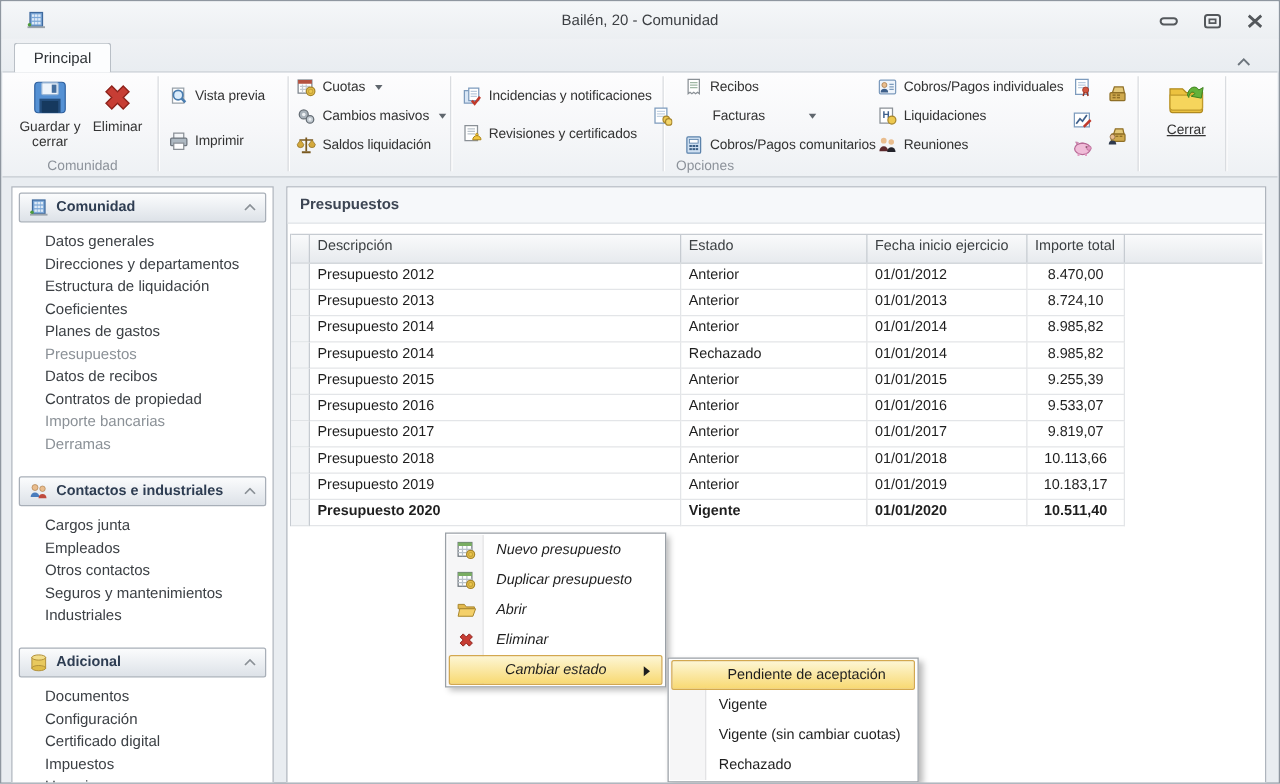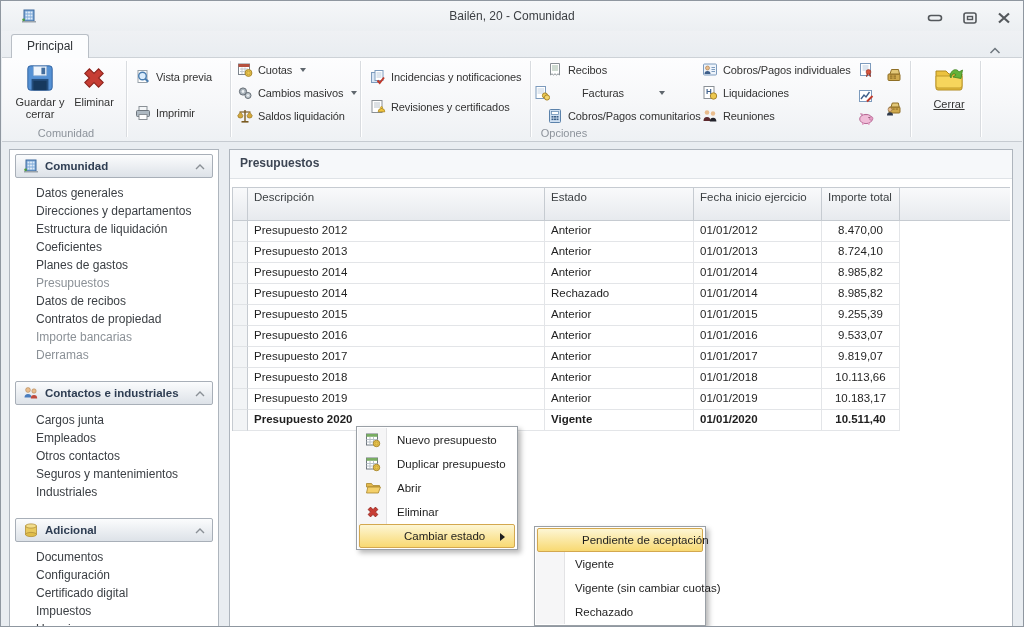--- a/index.html
+++ b/index.html
@@ -54,21 +54,21 @@
   .sb-item.muted { color:#8b9197; }
   .sb-gap { height:13px; }
   .main { position:absolute; left:228px; top:148px; width:784px; bottom:-1px;
     background:#fff; border:1px solid #aeb5bd; overflow:hidden; }
   .main-head { position:absolute; top:0; left:0; right:0; height:29px;
     background:#f6f8fa; border-bottom:1px solid #dfe3e7; }
   .main-title { position:absolute; left:10px; top:6px; font-weight:bold;
     font-size:12px; color:#3d4654; }
   
   .grid { position:absolute; left:2px; right:2px; top:37px; border-left:1px solid #c6cbd1; }
-  .g-header { display:flex; height:34px;
+  .g-header { display:flex; height:24px;
     background:linear-gradient(#f9fafb,#e7eaee);
     border-top:1px solid #c6cbd1; border-bottom:1px solid #c6cbd1; }
   .g-hcell { border-right:1px solid #c6cbd1; padding:3px 6px 0 6px;
     font-size:11.5px; color:#3c4043; white-space:nowrap; overflow:hidden; cursor:default; }
   .g-hfiller { flex:1; border-right:none; }
   .g-row { display:flex; height:21px; font-size:11.5px; color:#1f1f1f; cursor:default; }
   .g-main { display:flex; }
   .g-row.focused .g-main { outline:1px dotted #444; outline-offset:-1px; }
   .g-row.bold { font-weight:bold; }
   .g-ind { width:15px; background:#f2f4f6; border-right:1px solid #c6cbd1;
@@ -89,22 +89,22 @@
   .m-item { position:relative; height:24px; display:flex; align-items:center;
     font-size:11.5px; color:#1e1e1e; cursor:default; z-index:1; }
   .m-icon { position:absolute; left:7px; top:4px; width:16px; height:16px; }
   .m-label { margin-left:39px; white-space:nowrap; }
   .m-item.hl { background:linear-gradient(#fdf6d4,#f8d972); border:1px solid #d3a84f;
     border-radius:2px; margin:0 1px; }
   .m-item.hl .m-label { margin-left:44px; }
   .m-sub-arrow { position:absolute; right:9px; top:8px; width:0; height:0;
     border-top:4px solid transparent; border-bottom:4px solid transparent;
     border-left:5px solid #1e1e1e; }
-  .ctxmenu { left:355px; top:425px; width:162px; }
-  .submenu { left:533px; top:525px; width:172px; }
+  .ctxmenu { left:355px; top:425px; width:177px;font-style:italic; }
+  .submenu { left:533px; top:525px; width:201px; }
 </style>
 </head>
 <body>
 
 <div class="window">
 
   <div class="titlebar">
     <span class="appicon">
       <svg width="16" height="16" viewBox="0 0 16 16">
         <rect x="3" y="2" width="10" height="11" fill="#7ba7d7" stroke="#3f6a9e"></rect>
@@ -266,21 +266,21 @@
       <svg width="16" height="16" viewBox="0 0 16 16">
         <path d="M3.5 1.5 h9 v11.5 l-1.5 -1.2 -1.5 1.2 -1.5 -1.2 -1.5 1.2 -1.5 -1.2 -1.5 1.2 z" fill="#fff" stroke="#8a9096"></path>
         <g stroke="#9fb7a4">
             <line x1="5" y1="4" x2="11" y2="4"></line>
             <line x1="5" y1="6" x2="11" y2="6"></line>
             <line x1="5" y1="8" x2="11" y2="8"></line>
           </g>
       </svg>
       <span>Recibos</span>
     </div>
-    <div class="rb-item" style="left:532px;top:26px;gap:32px;">
+    <div class="rb-item" style="left:520px;top:26px;gap:32px;">
       <svg width="16" height="16" viewBox="0 0 16 16">
         <rect x="2" y="1.5" width="9.5" height="12" fill="#fff" stroke="#7d9bbd"></rect>
         <g stroke="#c3d2e2">
             <line x1="3.5" y1="4" x2="10" y2="4"></line>
             <line x1="3.5" y1="6" x2="10" y2="6"></line>
             <line x1="3.5" y1="8" x2="10" y2="8"></line>
           </g>
         <circle cx="11" cy="10.5" r="2.6" fill="#edc84f" stroke="#a8862c"></circle>
         <circle cx="13" cy="12.5" r="2.6" fill="#f3d56a" stroke="#a8862c"></circle>
       </svg>

